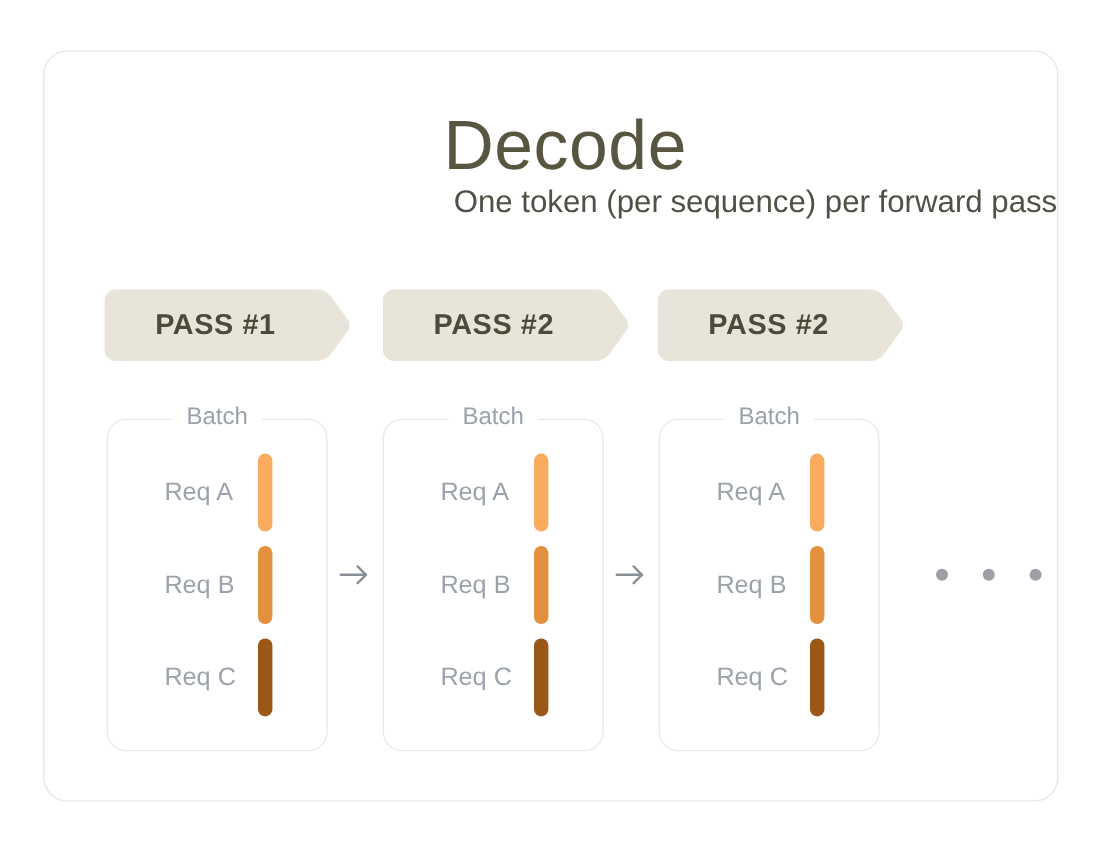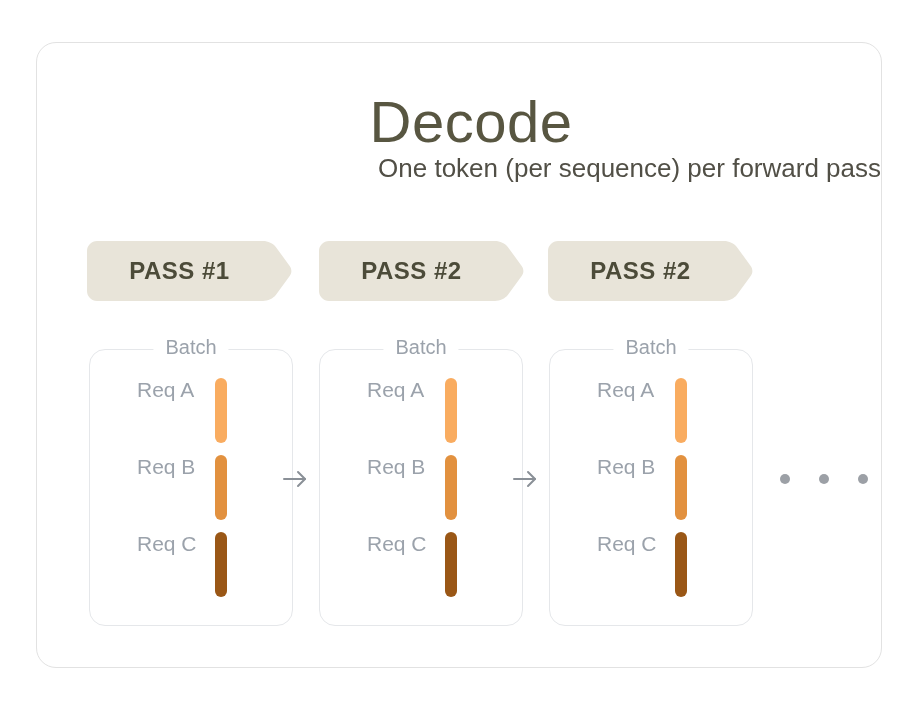--- a/index.html
+++ b/index.html
@@ -72,21 +72,21 @@
     line-height: 60px;
     text-align: center;
     font-size: 24px;
     font-weight: 700;
     letter-spacing: 0.5px;
     color: var(--banner-text);
   }
   .batch {
     position: absolute;
     top: 306px;
-    width: 204px;
+    width: 184px;
     height: 277px;
     border: 1.5px solid var(--box-border);
     border-radius: 16px;
     box-sizing: border-box;
     background: var(--card-bg);
   }
   .batch-legend {
     position: absolute;
     top: -14px;
     left: 50%;
@@ -98,20 +98,21 @@
     white-space: nowrap;
   }
   .batch-rows {
     position: absolute;
     top: 28px;
     left: 47px;
     right: 0;
   }
   .req-row {
     display: flex;
+    align-items: center;
     height: 65px;
     margin-bottom: 12px;
   }
   .req-label {
     width: 78px;
     font-size: 21px;
     color: var(--muted);
   }
   .req-bar {
     width: 12px;

